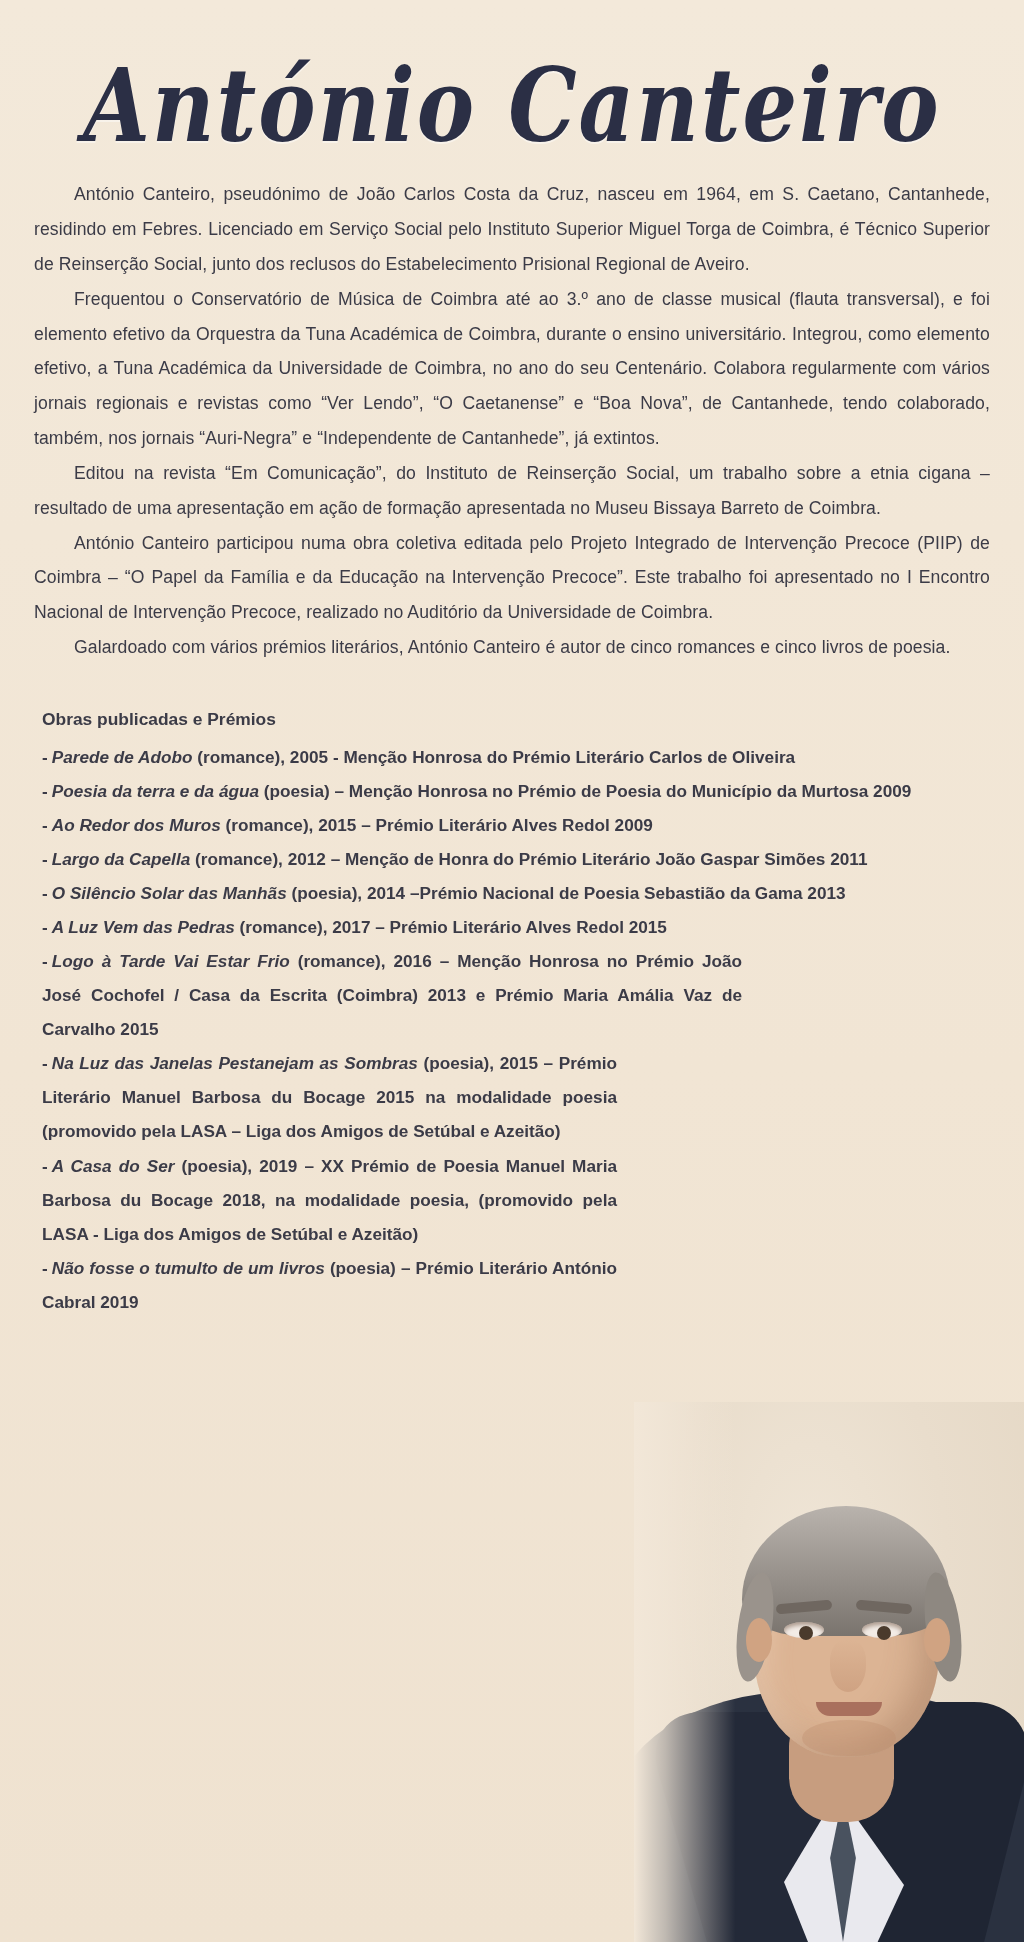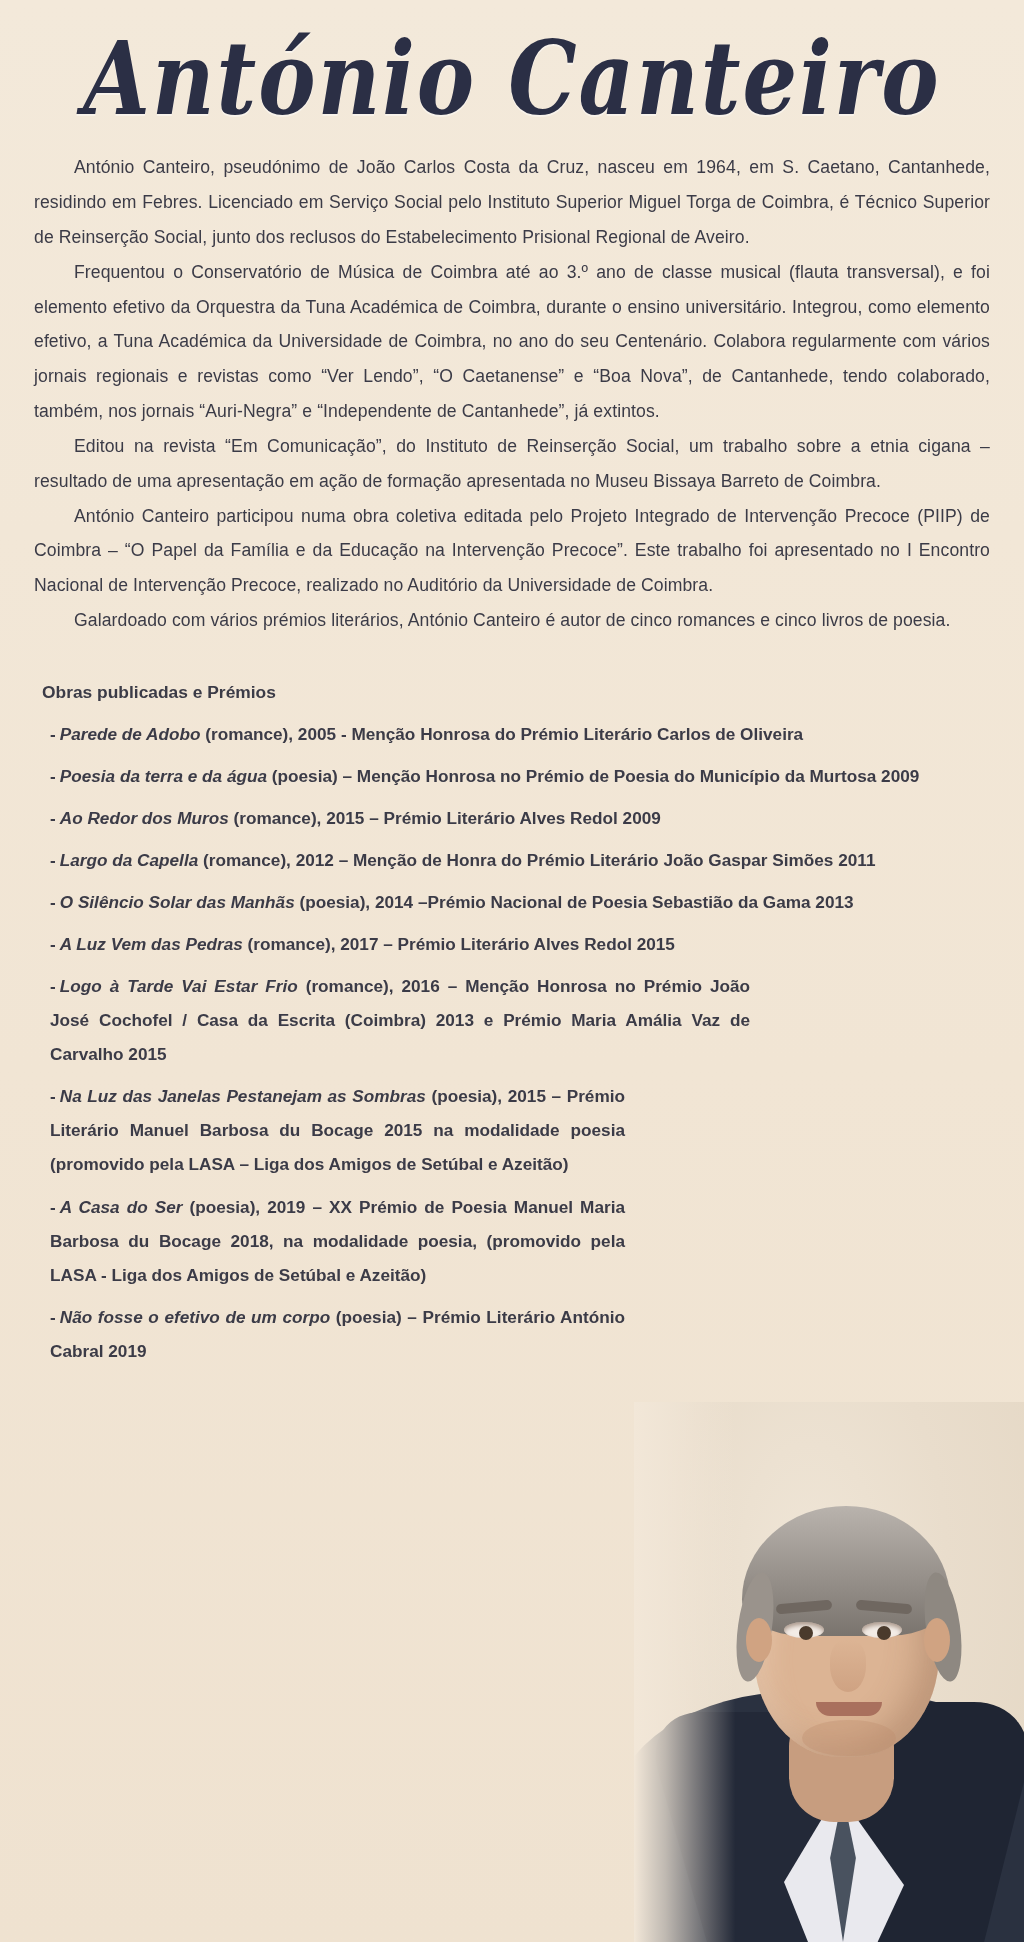--- a/index.html
+++ b/index.html
@@ -17,21 +17,21 @@
   }
   .page {
     position: relative;
     width: 1024px;
     height: 1942px;
     background: linear-gradient(180deg,#f3e9da 0%, #f1e5d4 55%, #efe2d0 100%);
     box-sizing: border-box;
     overflow: hidden;
   }
   .title-block {
-    padding: 26px 0 6px 0;
+    padding: 53px 0 6px 0;
     text-align: center;
   }
   .title {
     font-family: "DejaVu Serif", serif;
     font-style: italic;
     font-weight: 700;
     font-size: 86px;
     letter-spacing: 2px;
     color: #2b2f45;
     line-height: 1.05;
@@ -68,21 +68,21 @@
   ul.works-list {
     list-style: none;
     margin: 0;
     padding: 0;
   }
   ul.works-list li {
     font-size: 17.2px;
     line-height: 1.98;
     color: #3b3b47;
     text-align: justify;
-    margin: 8px;
+    margin: 0;
   }
   ul.works-list li .dash { margin-right: 4px; }
   ul.works-list li .work-title {
     font-style: italic;
   }
   
   ul.works-list li.narrow {
     max-width: 575px;
   }
   ul.works-list li.mid {
@@ -311,21 +311,21 @@
       <li class="mid">
         <span class="dash">-</span><span class="work-title">Logo à Tarde Vai Estar Frio</span><span> (romance), 2016 – Menção Honrosa no Prémio João José Cochofel / Casa da Escrita (Coimbra) 2013 e Prémio Maria Amália Vaz de Carvalho 2015</span>
       </li>
       <li class="narrow">
         <span class="dash">-</span><span class="work-title">Na Luz das Janelas Pestanejam as Sombras</span><span> (poesia), 2015 – Prémio Literário Manuel Barbosa du Bocage 2015 na modalidade poesia (promovido pela LASA – Liga dos Amigos de Setúbal e Azeitão)</span>
       </li>
       <li class="narrow">
         <span class="dash">-</span><span class="work-title">A Casa do Ser</span><span> (poesia), 2019 – XX Prémio de Poesia Manuel Maria Barbosa du Bocage 2018, na modalidade poesia, (promovido pela LASA - Liga dos Amigos de Setúbal e Azeitão)</span>
       </li>
       <li class="narrow">
-        <span class="dash">-</span><span class="work-title">Não fosse o efetivo de um corpo</span><span> (poesia) – Prémio Literário António Cabral 2019</span>
+        <span class="dash">-</span><span class="work-title">Não fosse o tumulto de um livros</span><span> (poesia) – Prémio Literário António Cabral 2019</span>
       </li>
     </ul>
   </div>
 
   <div class="photo">
     <div class="ph-bg"></div>
     <div class="ph-suit"></div>
     <div class="ph-suit-l"></div>
     <div class="ph-suit-r"></div>
     <div class="ph-shirt"></div>

